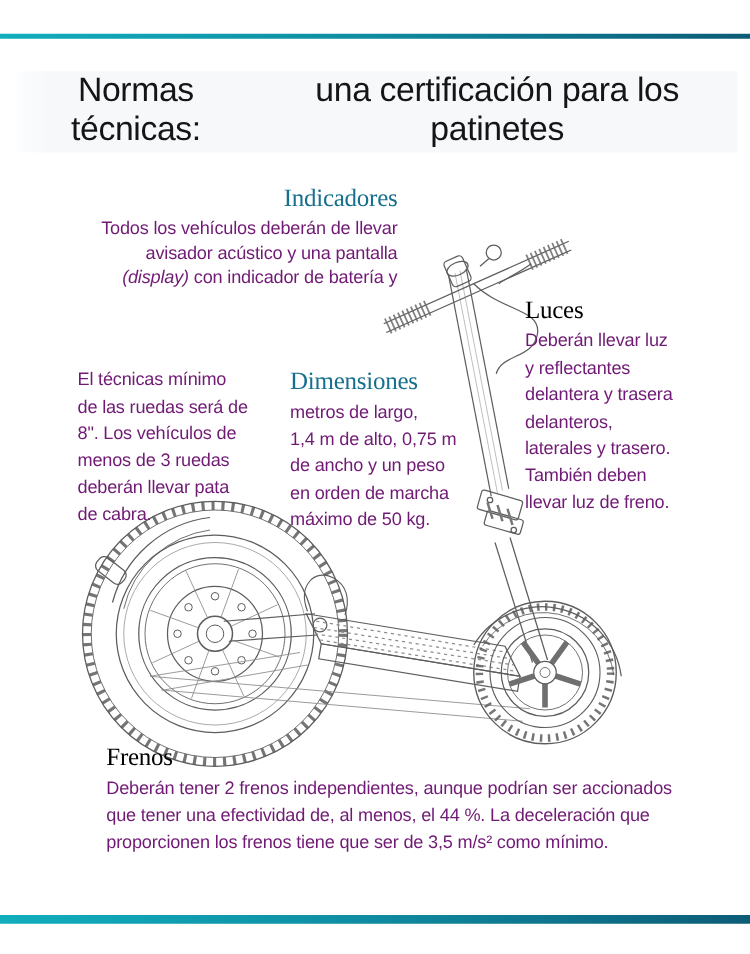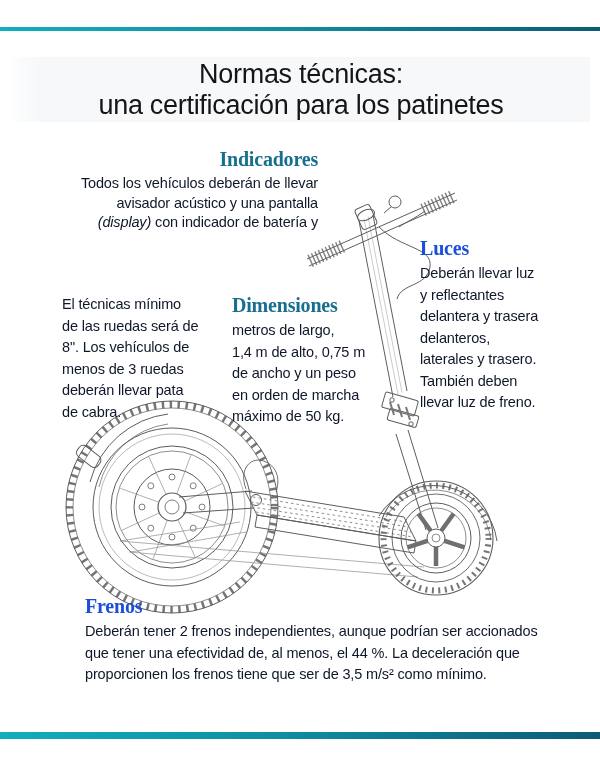--- a/index.html
+++ b/index.html
@@ -4,30 +4,30 @@
 <style>
   html,body{margin:0;padding:0;background:#fff;}
   .canvas{position:relative;width:600px;height:763px;background:#ffffff;overflow:hidden;
           font-family:"Liberation Sans",sans-serif;}
   .bar{position:absolute;left:0;width:600px;background:linear-gradient(90deg,#11aebc 0%,#0f8fa4 45%,#0d5c77 100%);}
   .bar.top{top:27px;height:4px;}
   .bar.bottom{top:732px;height:7px;}
 
   .title-band{position:absolute;left:12px;right:10px;top:57px;height:65px;z-index:2;
               background:linear-gradient(90deg,rgba(246,248,250,0.25) 0%,#f6f8fa 5%,#f6f8fa 100%);
-              display:flex;flex-direction:column;justify-content:center;text-align:center;}
+              display:flex;flex-direction:row;justify-content:center;text-align:center;}
   .title-line{font-size:27px;line-height:31px;color:#151515;letter-spacing:-0.3px;}
 
   .block{position:absolute;z-index:2;}
-  .h{font-family:"Liberation Serif","DejaVu Serif",serif;font-size:20px;font-weight:700;
+  .h{font-family:"Liberation Serif","DejaVu Serif",serif;font-size:20px;font-weight:400;
      margin:0 0 3px 0;letter-spacing:-0.2px;}
   .h.dark{color:#176f8e;}
-  .h.teal{color:#1d4ed8;}
+  .h.teal{color:#000000;}
   .h.medteal{color:#0a95a8;}
-  .body{font-size:14.5px;line-height:21.5px;color:#0f172a;letter-spacing:-0.15px;margin:0;}
+  .body{font-size:14.5px;line-height:21.5px;color:#701a75;letter-spacing:-0.15px;margin:0;}
   .bl{display:block;white-space:nowrap;}
   .right{text-align:right;}
 
   .indicadores{left:58px;top:148px;width:260px;}
   .indicadores .body{line-height:19.5px;}
   .luces{left:420px;top:237px;width:170px;}
   .ruedas{left:62px;top:294px;width:175px;}
   .dimensiones{left:232px;top:294px;width:160px;}
   .frenos{left:85px;top:595px;width:490px;}
 

